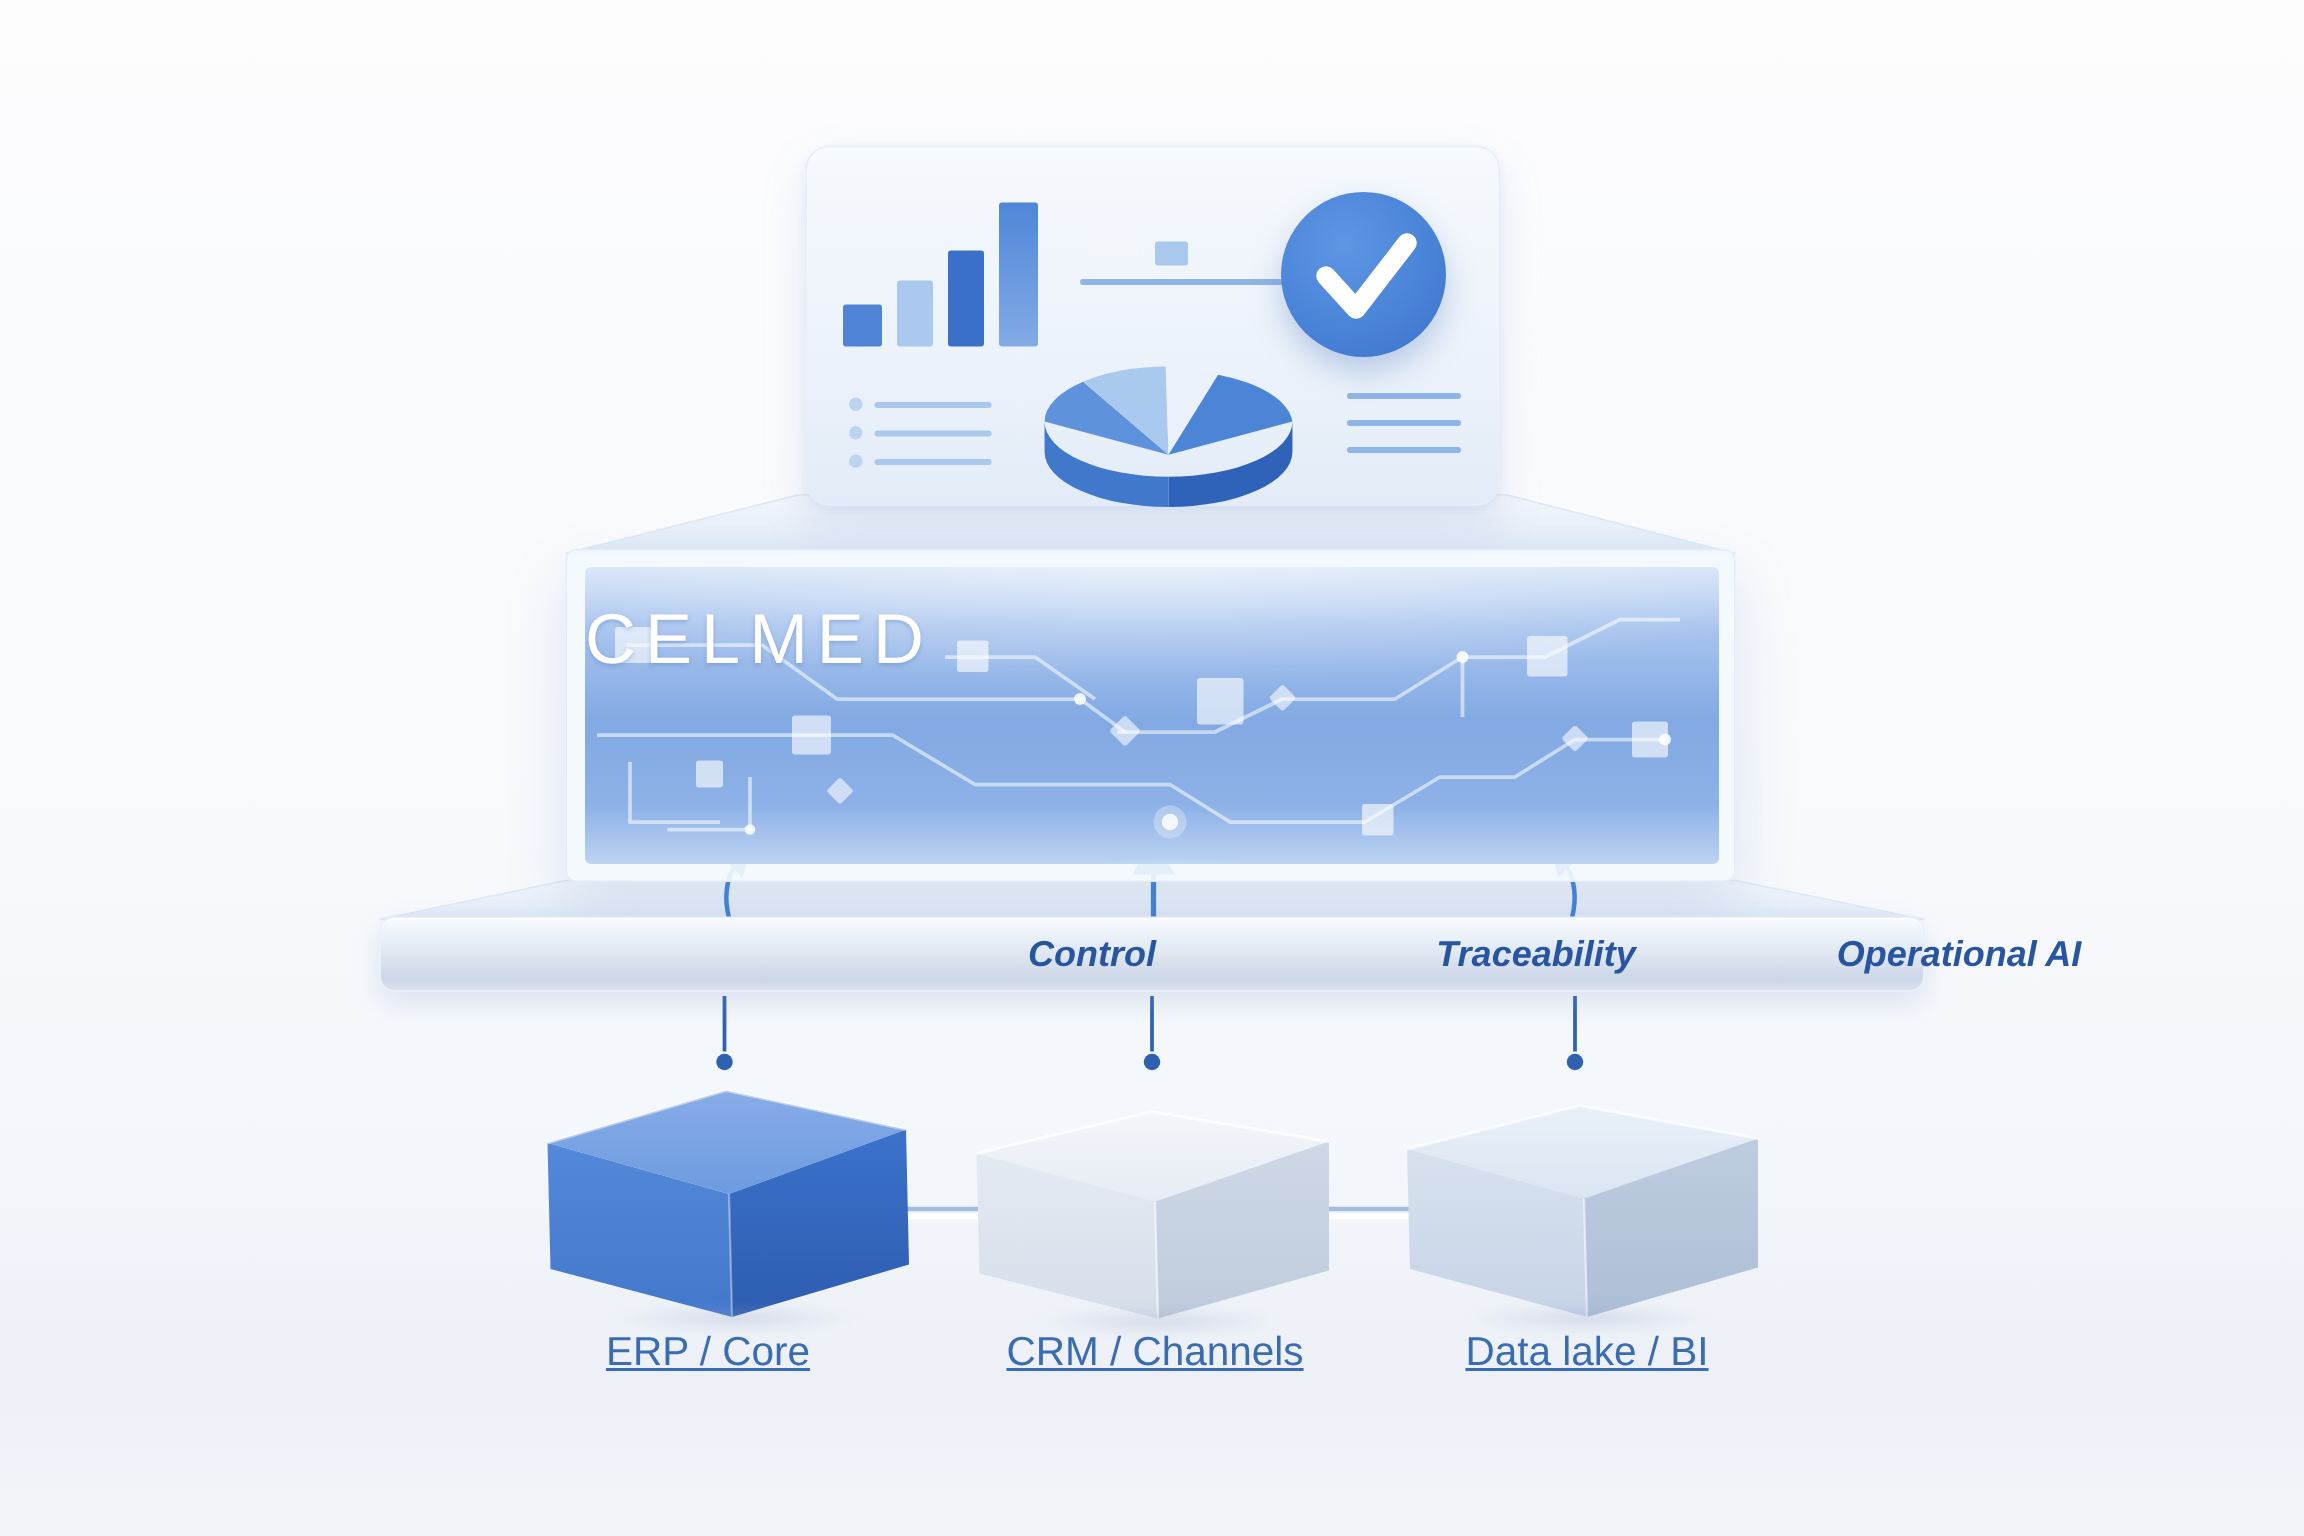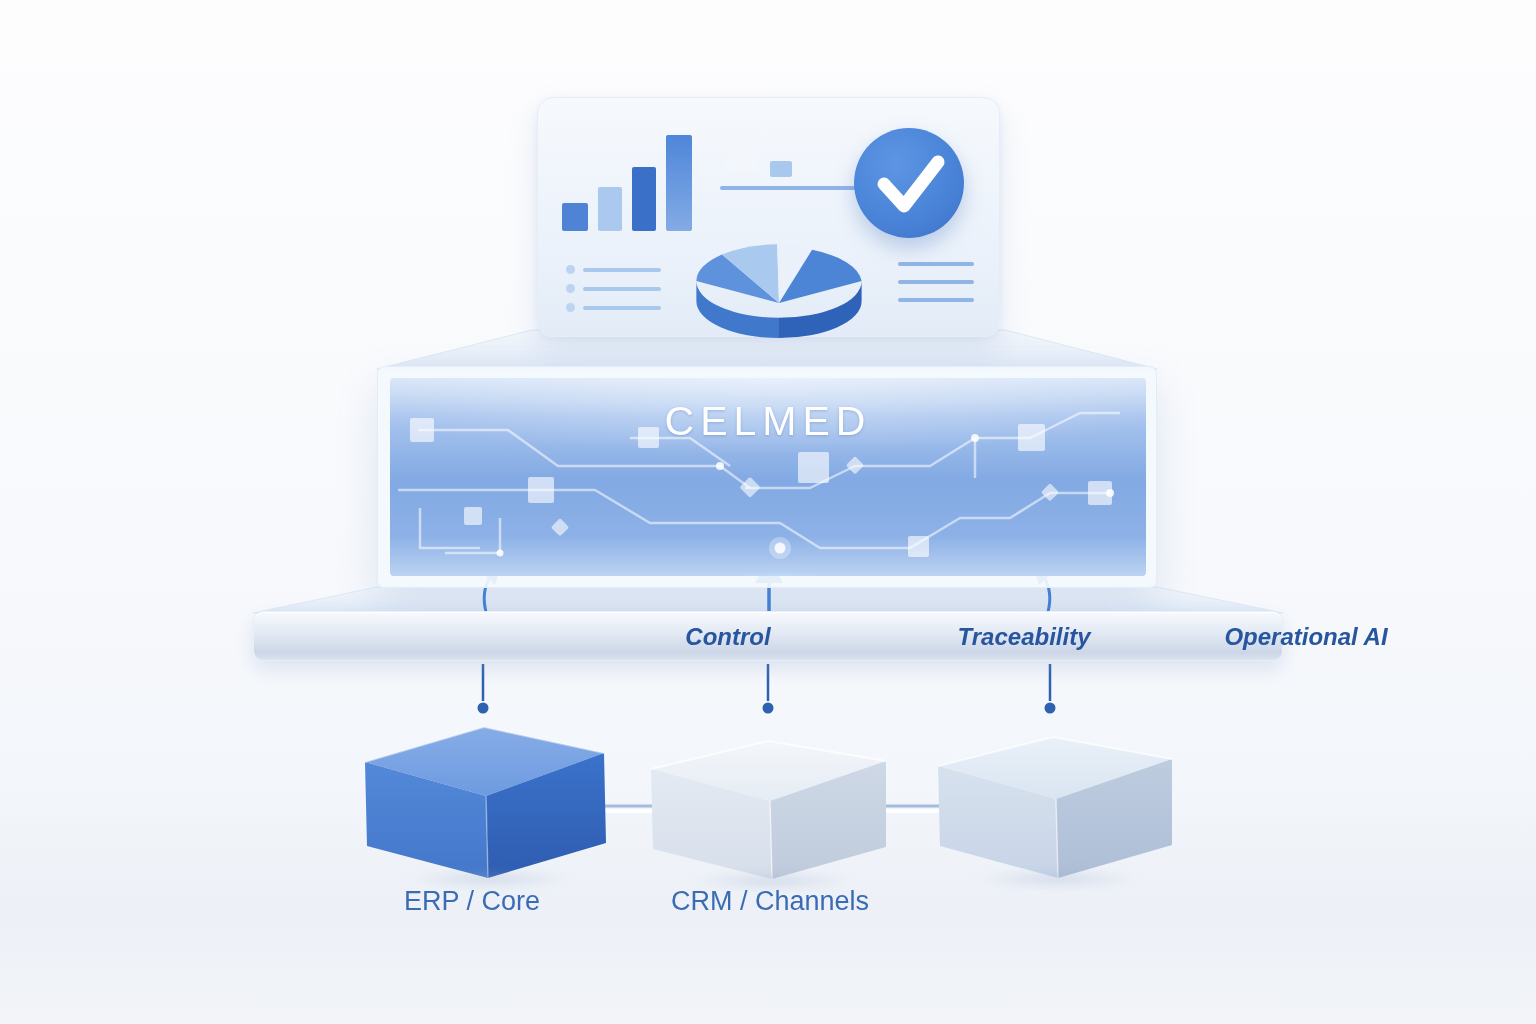--- a/index.html
+++ b/index.html
@@ -43,38 +43,38 @@
 
   
   .celmed-box { position:absolute; left:377px; top:366px; width:780px; height:222px;
                 background:rgba(243,248,253,.92); border:1px solid #e3ecf8; border-radius:7px;
                 box-shadow:0 18px 40px rgba(120,150,200,.20); }
   .celmed-panel { position:absolute; left:12px; top:11px; width:756px; height:198px; border-radius:4px;
                   overflow:hidden;
                   background:linear-gradient(180deg,#d6e4f7 0%,#a8c4ee 20%,#82a9e3 52%,#8db1e7 80%,#bcd3f2 100%); }
   .celmed-panel::before { content:""; position:absolute; left:0; top:0; width:100%; height:100%;
                   background:radial-gradient(120% 70% at 50% 0%, rgba(255,255,255,.45) 0%, rgba(255,255,255,0) 55%); }
-  .celmed-title { position:absolute; left:0; top:20px; width:100%; text-align:center;
-                  font-size:41px; letter-spacing:6px; color:#ffffff; font-weight:400;
+  .celmed-title { position:absolute; left:0; top:20px; width:100%; text-align:left;
+                  font-size:47px; letter-spacing:6px; color:#ffffff; font-weight:400;
                   text-shadow:0 1px 3px rgba(70,110,180,.35); }
   .panel-glow { position:absolute; left:290px; top:188px; width:200px; height:36px;
                 background:radial-gradient(50% 50% at 50% 50%, rgba(190,230,255,.95) 0%, rgba(190,225,255,0) 70%); }
 
   
   .cap-bar { position:absolute; left:253px; top:611px; width:1030px; height:50px;
              border-radius:10px; border:1px solid #e9eef7;
              background:linear-gradient(180deg,#f7fafd 0%,#e2e9f3 45%,#ccd6e7 85%,#dbe3ef 100%);
              box-shadow:0 8px 18px rgba(130,155,200,.22), inset 0 1px 0 rgba(255,255,255,.9); }
   .cap-label { position:absolute; top:0; height:50px; line-height:50px; width:320px; text-align:center;
                font-size:24px; font-weight:700; color:var(--label_dark_blue,#27559f);font-style:italic; }
   .cap-c { left:314px; } .cap-t { left:610px; } .cap-o { left:892px; }
 
   
   .sys-label { position:absolute; top:886px; width:320px; text-align:center;
-               font-size:27px; font-weight:400; color:var(--system_label_blue,#3a6cb4); }
+               font-size:27px; font-weight:400; color:var(--system_label_blue,#3a6cb4);text-decoration:underline; }
   .sys-1 { left:312px; } .sys-2 { left:610px; } .sys-3 { left:898px; }
 
   .overlay-svg { position:absolute; left:0; top:0; }
   .shadow-ellipse { position:absolute; height:26px; border-radius:50%;
                     background:radial-gradient(50% 50% at 50% 50%, rgba(150,170,205,.35) 0%, rgba(150,170,205,0) 70%);
                     filter:blur(4px); }
 </style>
 </head>
 <body>
 
@@ -278,13 +278,14 @@
   </div>
 
   <div class="cap-bar">
     <div class="cap-label cap-c">Control</div>
     <div class="cap-label cap-o">Operational AI</div>
     <div class="cap-label cap-t">Traceability</div>
   </div>
 
   <div class="sys-label sys-1">ERP / Core</div>
   <div class="sys-label sys-2">CRM / Channels</div>
+  <div class="sys-label sys-3">Data lake / BI</div>
 </div>
 
 </body></html>

